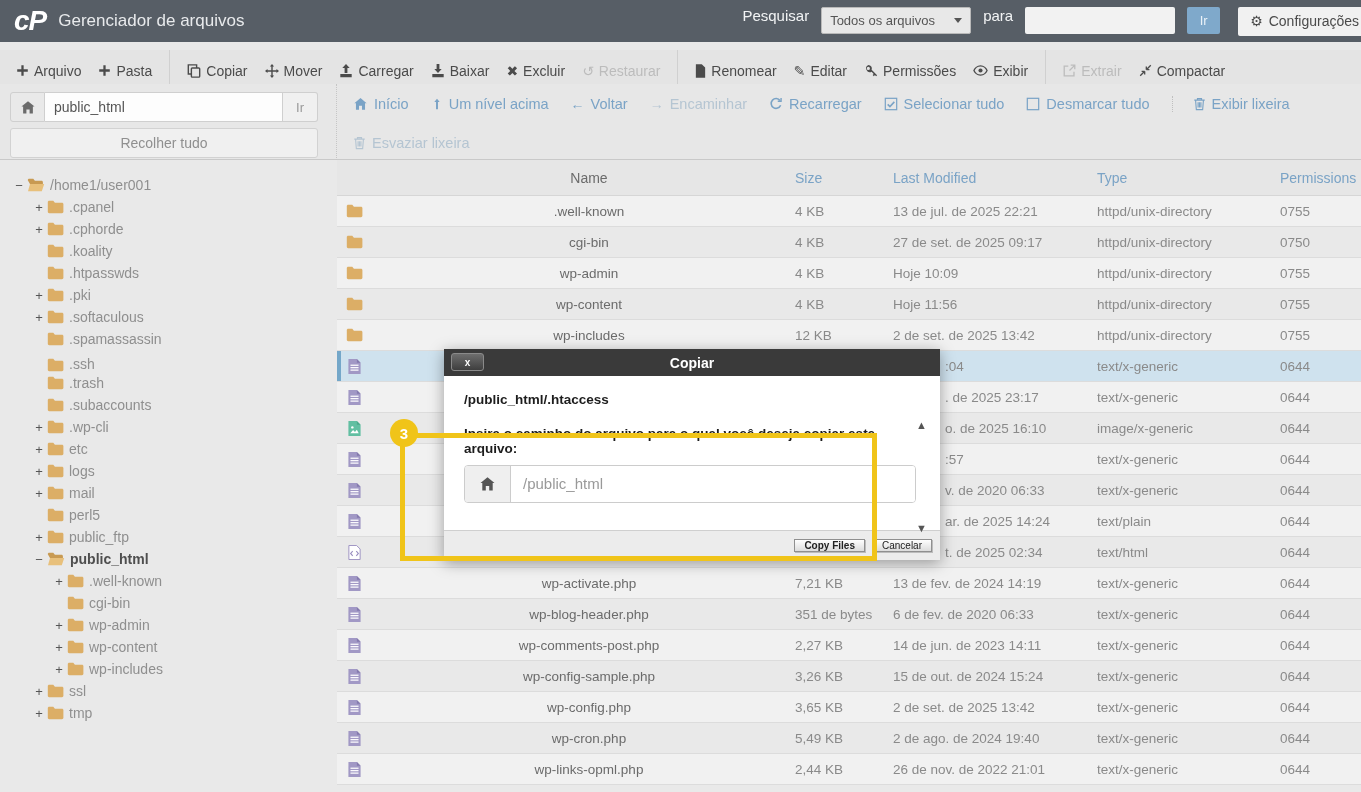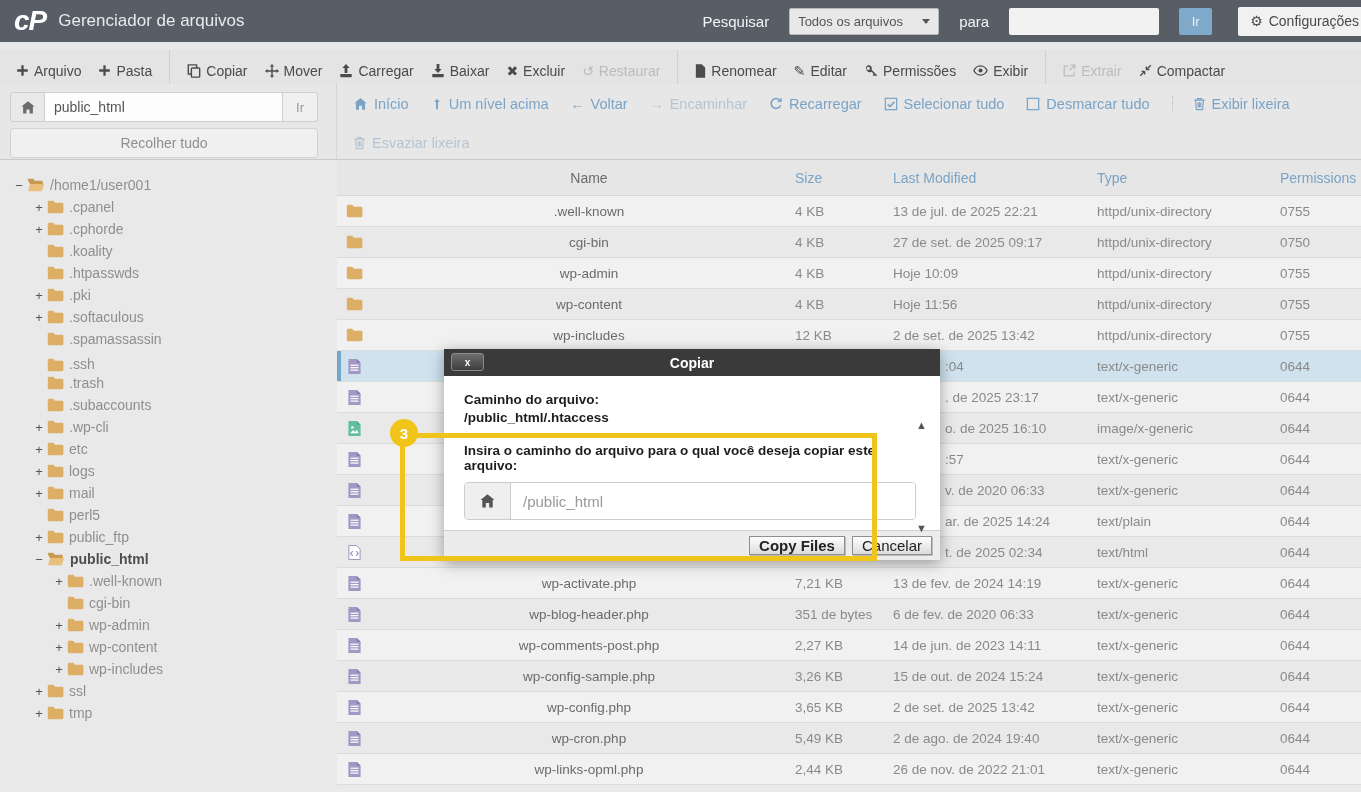--- a/index.html
+++ b/index.html
@@ -4,21 +4,21 @@
 <style>
   * { margin:0; padding:0; box-sizing:border-box; }
   body { font-family:"Liberation Sans","DejaVu Sans",sans-serif; background:#bbb; }
   .app { position:relative; width:1361px; height:792px; background:#e9e9e9; overflow:hidden; }
 
   
   .topbar { position:absolute; left:0; top:0; width:100%; height:42px; background:#575e66;
             display:flex; align-items:center; padding:0 0 0 14px; }
   .logo { color:#fff; font-weight:bold; font-style:italic; font-size:28px; letter-spacing:-1px; margin-right:12px; }
   .app-title { color:#e8eaec; font-size:17px; }
-  .hdr-right { margin-left:auto; display:flex; align-items:center; gap:20px; }
+  .hdr-right { margin-left:auto; display:flex; align-items:flex-start; gap:12px; }
   .hdr-lbl { color:#f2f4f5; font-size:15px; }
   .hdr-select { width:150px; height:27px; background:#e8e8e8; border:1px solid #b9b9b9; border-radius:2px;
                 display:flex; align-items:center; padding:0 8px; color:#555; font-size:13px; cursor:pointer; }
   .hdr-select span { flex:1; }
   .caret-dn { width:0; height:0; border-left:4px solid transparent; border-right:4px solid transparent; border-top:5px solid #555; }
   .hdr-input { width:150px; height:27px; border:none; border-radius:2px; background:#f2f2f2; padding:0 8px; font-size:13px; color:#444; }
   .hdr-go { width:33px; height:27px; border:none; border-radius:2px; background:#7fa9cb; color:#eaf2f8; font-size:13px; cursor:pointer; }
   .hdr-settings { height:29px; margin-left:6px; margin-right:-10px; border:none; border-radius:2px; background:#f1f1f1;
                   color:#4a4a4a; font-size:14px; padding:0 12px; display:flex; align-items:center; gap:6px; cursor:pointer; white-space:nowrap; }
 
@@ -81,21 +81,21 @@
   .dlg-body { position:relative; height:154px; padding:15px 20px 0 20px; }
   .dlg-path-label, .dlg-path-value { font-size:13.5px; font-weight:bold; color:#1d1d1d; line-height:1.3; }
   .dlg-prompt { margin-top:17px; font-size:13.5px; font-weight:bold; color:#1d1d1d; }
   .dlg-input-group { margin-top:9px; width:452px; height:38px; border:1px solid #ccc; border-radius:4px; overflow:hidden; display:flex; }
   .dlg-home { width:46px; background:#efefef; border-right:1px solid #ccc; display:flex; align-items:center; justify-content:center; color:#555; }
   .dlg-input { flex:1; border:none; outline:none; font-size:15px; color:#999; padding:0 12px; }
   .caret { position:absolute; right:13px; color:#555; font-size:11px; cursor:pointer; }
   .caret.up { top:43px; } .caret.down { top:146px; }
   .dlg-footer { height:30px; background:#ececec; border-top:1px solid #cfcfcf; display:flex; align-items:center;
                 justify-content:flex-end; gap:7px; padding-right:8px; }
-  .dlg-btn { border:1px solid #8f8f8f; background:linear-gradient(#fefefe,#dcdcdc); border-radius:0; font-size:15px;
+  .dlg-btn { border:1px solid #8f8f8f; background:linear-gradient(#fefefe,#dcdcdc); border-radius:0; font-size:10px;
              padding:0 9px; color:#222; box-shadow:1px 1px 0 rgba(0,0,0,.2); cursor:pointer; }
   .dlg-btn.primary { font-weight:bold; }
 
   
   .ann-rect { position:absolute; left:400px; top:433px; width:477px; height:128px; border:5px solid #f0c419; z-index:50; pointer-events:none; }
   .ann-badge { position:absolute; left:390px; top:419px; width:28px; height:28px; border-radius:50%; background:#f0c419;
                color:#fff; font-size:15px; font-weight:bold; display:flex; align-items:center; justify-content:center; z-index:51; pointer-events:none; }
   svg { display:block; }
 </style>
 </head>
@@ -929,21 +929,20 @@
         </div>
       </div>
   </section>
 
   <div class="dialog">
     <div class="dlg-title">
       <button class="dlg-close">x</button>
       <span>Copiar</span>
     </div>
     <div class="dlg-body">
-      <div class="dlg-path-label">Caminho do arquivo:</div>
       <div class="dlg-path-value">/public_html/.htaccess</div>
       <div class="dlg-prompt">Insira o caminho do arquivo para o qual você deseja copiar este arquivo:</div>
       <div class="dlg-input-group">
         <span class="dlg-home">
             <svg viewBox="0 0 16 16" width="17" height="16" fill="currentColor">
               <path d="M8 1.2L15 7h-1.8v7.5H9.7V10H6.3v4.5H2.8V7H1z"></path>
             </svg>
           </span>
         <input class="dlg-input" value="/public_html" style="">
       </div>

